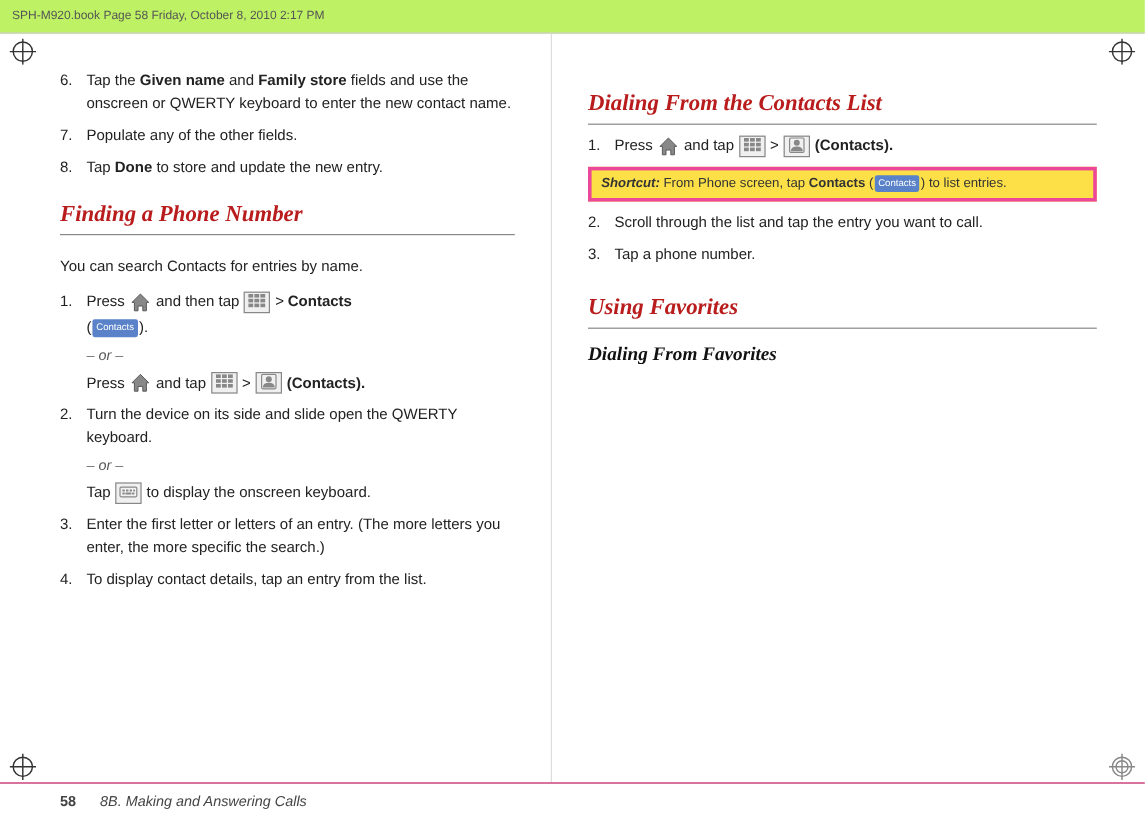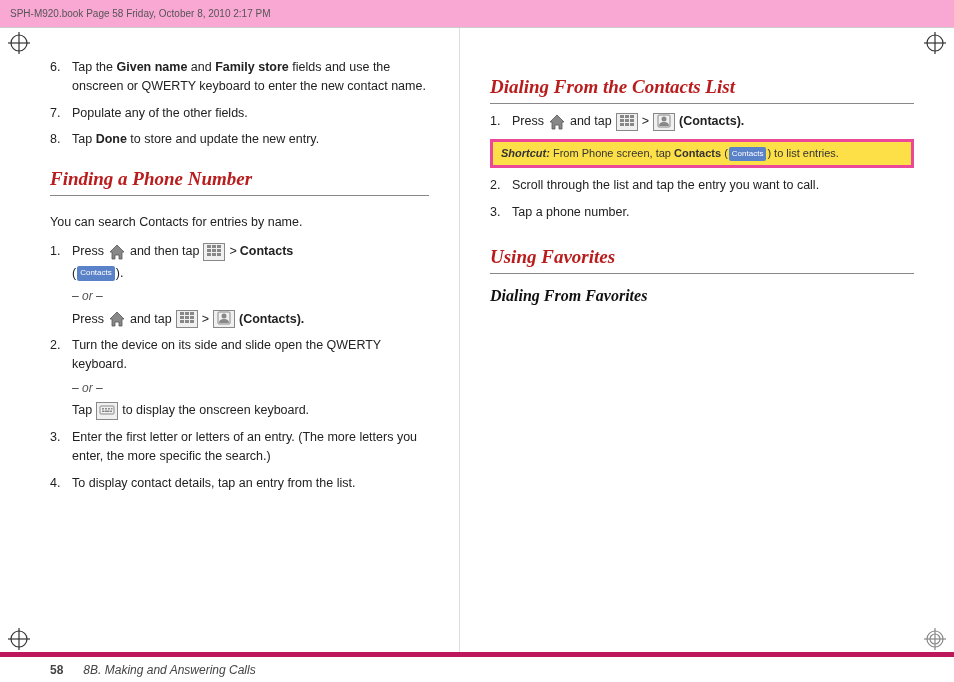--- a/index.html
+++ b/index.html
@@ -21,21 +21,21 @@
       position: relative;
       background: #fff;
       padding: 0;
     }
 
     
     .header-bar {
       position: absolute;
       top: 0; left: 0; right: 0;
       height: 28px;
-      background: #f9a8d4;
+      background: #bef264;
       border-bottom: 1px solid #ccc;
       display: flex;
       align-items: center;
       padding: 0 10px;
       font-size: 10px;
       color: #555;
     }
 
     
     .corner-mark {
@@ -171,21 +171,21 @@
       align-items: center;
       gap: 3px;
       flex-wrap: wrap;
     }
 
     
     .footer {
       position: absolute;
       bottom: 0; left: 0; right: 0;
       height: 30px;
-      border-top: 5px solid #be185d;
+      border-top: 1px solid #be185d;
       display: flex;
       align-items: center;
       padding: 0 50px;
       font-size: 12px;
       color: #444;
     }
 
     .footer-page {
       font-weight: bold;
     }

